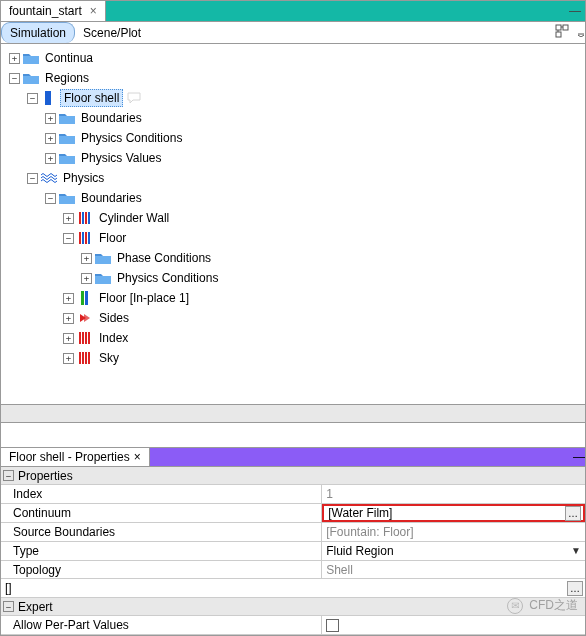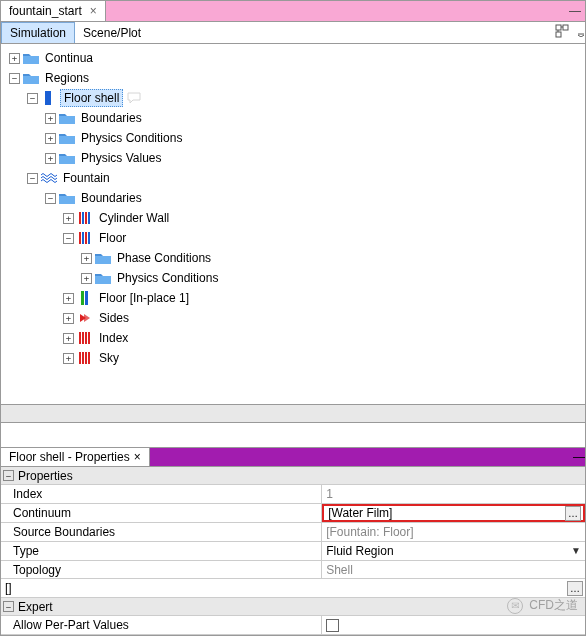--- a/index.html
+++ b/index.html
@@ -12,21 +12,21 @@
     height: 636px;
     overflow: hidden;
     border: 1px solid #999;
     display: flex;
     flex-direction: column;
   }
   
   .tab-row {
     display: flex;
     align-items: center;
-    background: #f9a8d4;
+    background: #14b8a6;
     border-bottom: 1px solid #999;
     height: 24px;
   }
   .tab {
     display: flex;
     align-items: center;
     padding: 0 8px;
     height: 100%;
     background: #fff;
     border-right: 1px solid #999;
@@ -45,20 +45,21 @@
     align-items: center;
     height: 22px;
     border-bottom: 1px solid #999;
     background: #fff;
   }
   .section-tab {
     padding: 4px 8px;
     height: 100%;
     display: flex; align-items: center;
     cursor: pointer;
+    border-radius: 9px;
   }
   .section-tab.active {
     background: #cfe6ff;
     border: 1px solid #7aa7d6;
     border-bottom: none;
   }
   
   .tree-wrap {
     flex: 0 0 360px;
     overflow: auto;
@@ -93,21 +94,21 @@
     background: #e8e8e8;
     border-top: 1px solid #999;
     border-bottom: 1px solid #999;
   }
   
   .gap { height: 28px; background: #fff; }
   
   .prop-title-row {
     display: flex;
     align-items: center;
-    background: #a21caf;
+    background: #8b5cf6;
     border-top: 1px solid #999;
     border-bottom: 1px solid #999;
     height: 22px;
   }
   .prop-title-tab {
     display: flex; align-items: center;
     padding: 0 8px; height: 100%;
     background: #fff;
     border-right: 1px solid #999;
     gap: 4px;
@@ -288,21 +289,21 @@
 
   <div class="row i2">
     <div class="toggle">−</div>
     <span class="icon">
       <svg width="16" height="12" viewBox="0 0 16 12">
           <path d="M0 3 q2 -3 4 0 t4 0 t4 0 t4 0" stroke="#1a5fd4" fill="none"></path>
           <path d="M0 6 q2 -3 4 0 t4 0 t4 0 t4 0" stroke="#1a5fd4" fill="none"></path>
           <path d="M0 9 q2 -3 4 0 t4 0 t4 0 t4 0" stroke="#1a5fd4" fill="none"></path>
         </svg>
     </span>
-    <span class="label">Fountain</span>
+    <span class="label">Physics</span>
   </div>
 
   <div class="row i3">
     <div class="toggle">−</div>
     <span class="icon">
       <svg width="16" height="12" viewBox="0 0 16 12">
           <path class="folder" d="M0 2 h6 l2 2 h8 v8 h-16 z"></path>
           <path class="folder-front" d="M0 4 h16 v8 h-16 z"></path>
         </svg>
     </span>

